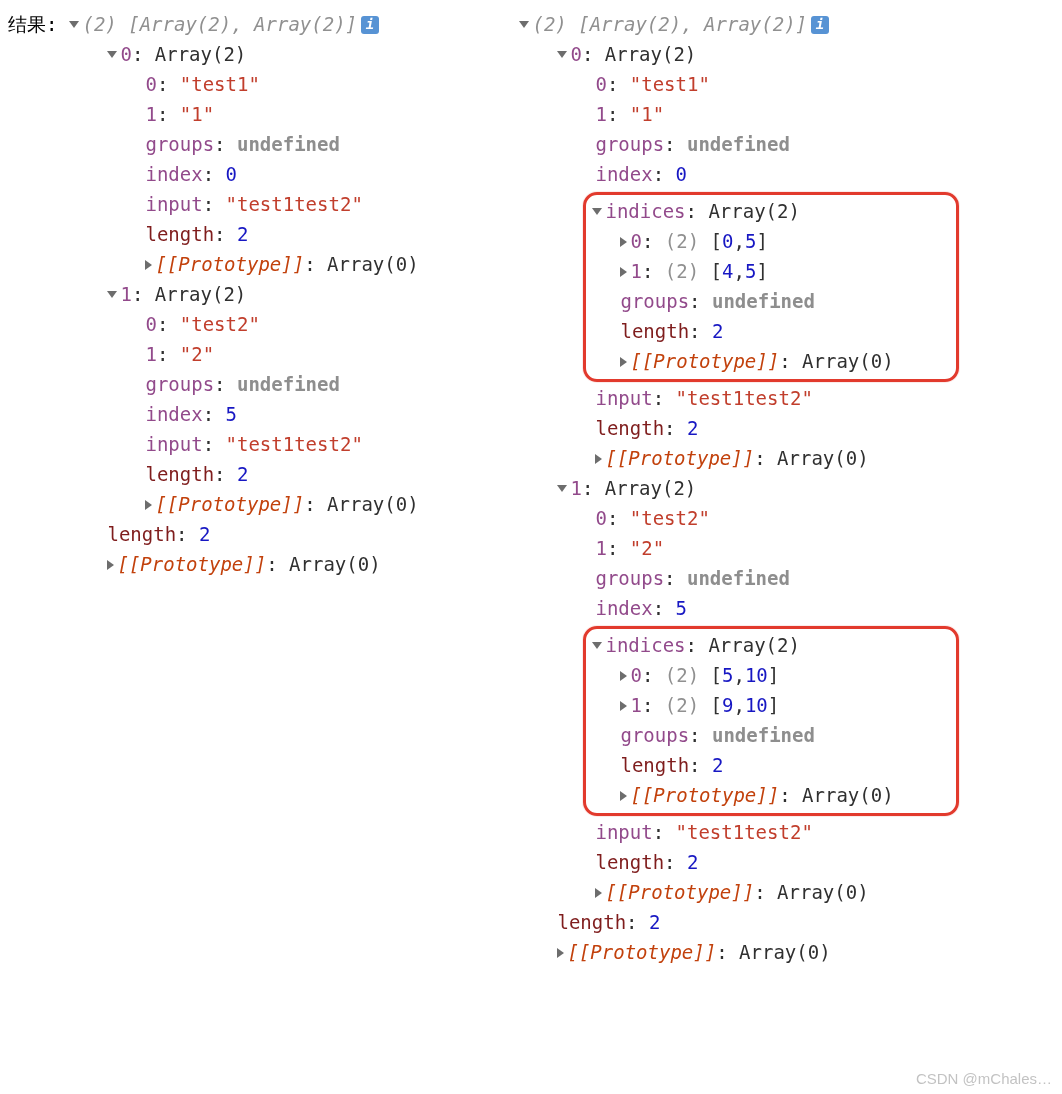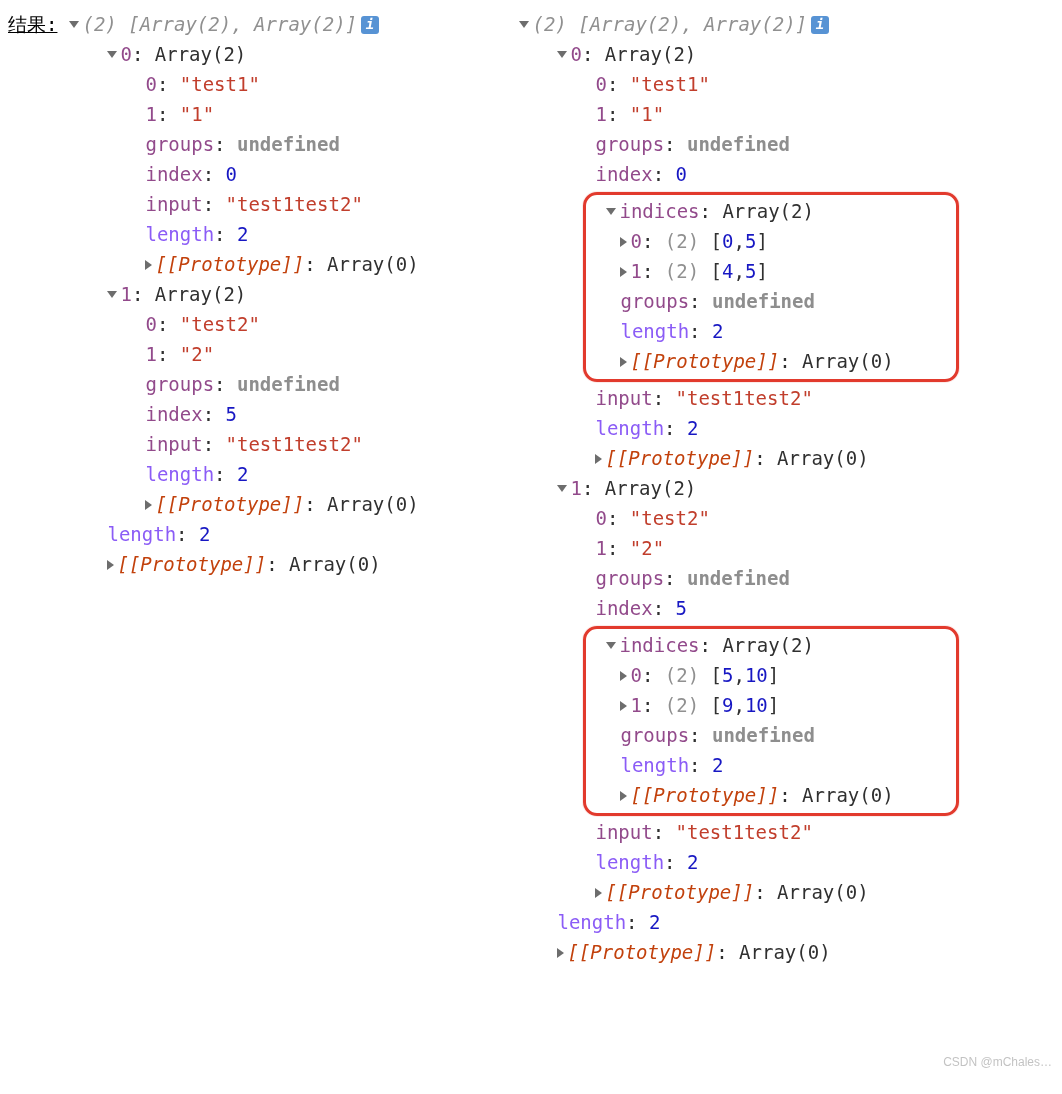--- a/index.html
+++ b/index.html
@@ -6,21 +6,21 @@
     font-family: Menlo, Consolas, monospace;
     font-size: 19px;
     line-height: 1.55;
     color: #333;
     background: #fff;
     margin: 0;
     padding: 10px 8px;
     white-space: nowrap;
   }
   .row { display: flex; align-items: flex-start; }
-  .label { color: #000; margin-right: 12px; text-decoration: underline; }
+  .label { color: #000; margin-right: 12px; }
   .columns { display: flex; gap: 10px; }
   .col { min-width: 440px; }
   .line { display: flex; align-items: center; min-height: 30px; }
   .indent0 { padding-left: 0; }
   .indent1 { padding-left: 38px; }
   .indent2 { padding-left: 76px; }
   .indent3 { padding-left: 98px; }
   .arrow {
     display: inline-block;
     width: 0; height: 0;
@@ -34,21 +34,21 @@
   }
   .arrow-right {
     border-top: 5px solid transparent;
     border-bottom: 5px solid transparent;
     border-left: 7px solid #6d6d6d;
     margin-bottom: 0;
   }
   .dim { color: #909090; font-style: italic; }
   .dimno { color: #909090; }
   .key { color: #924a8b; }
-  .keydim { color: #8b5cf6; text-align: right; }
+  .keydim { color: #7f1d1d; text-align: right; }
   .str { color: #c13e2c; }
   .num { color: #1717c3; }
   .undef { color: #8e8e8e; font-weight: bold; }
   .plain { color: #303030; }
   .itproto { color: #c2410c; font-style: italic; }
   .info-badge {
     display: inline-flex;
     align-items: center;
     justify-content: center;
     width: 18px; height: 18px;
@@ -60,29 +60,29 @@
     font-size: 14px;
     margin-left: 4px;
   }
   .hlbox {
     border: 3px solid #e23a2d;
     border-radius: 14px;
     padding: 2px 2px 2px 0;
     margin: 2px 0 2px 64px;
     box-shadow: 0 0 0 1px rgba(226,58,45,0.1);
   }
-  .hlbox .line.indent2 { padding-left: 20px; }
+  .hlbox .line.indent2 { padding-left: 6px; }
   .hlbox .line.indent3 { padding-left: 34px; }
   .watermark {
     position: fixed;
     right: 10px;
-    bottom: 22px;
+    bottom: 4px;
     color: rgba(120,120,120,0.45);
     font-family: sans-serif;
-    font-size: 12px;
+    font-size: 15px;
   }
 </style>
 </head>
 <body>
 
 <div class="row">
   <div class="label">结果:</div>
 
   <div class="columns">
 

